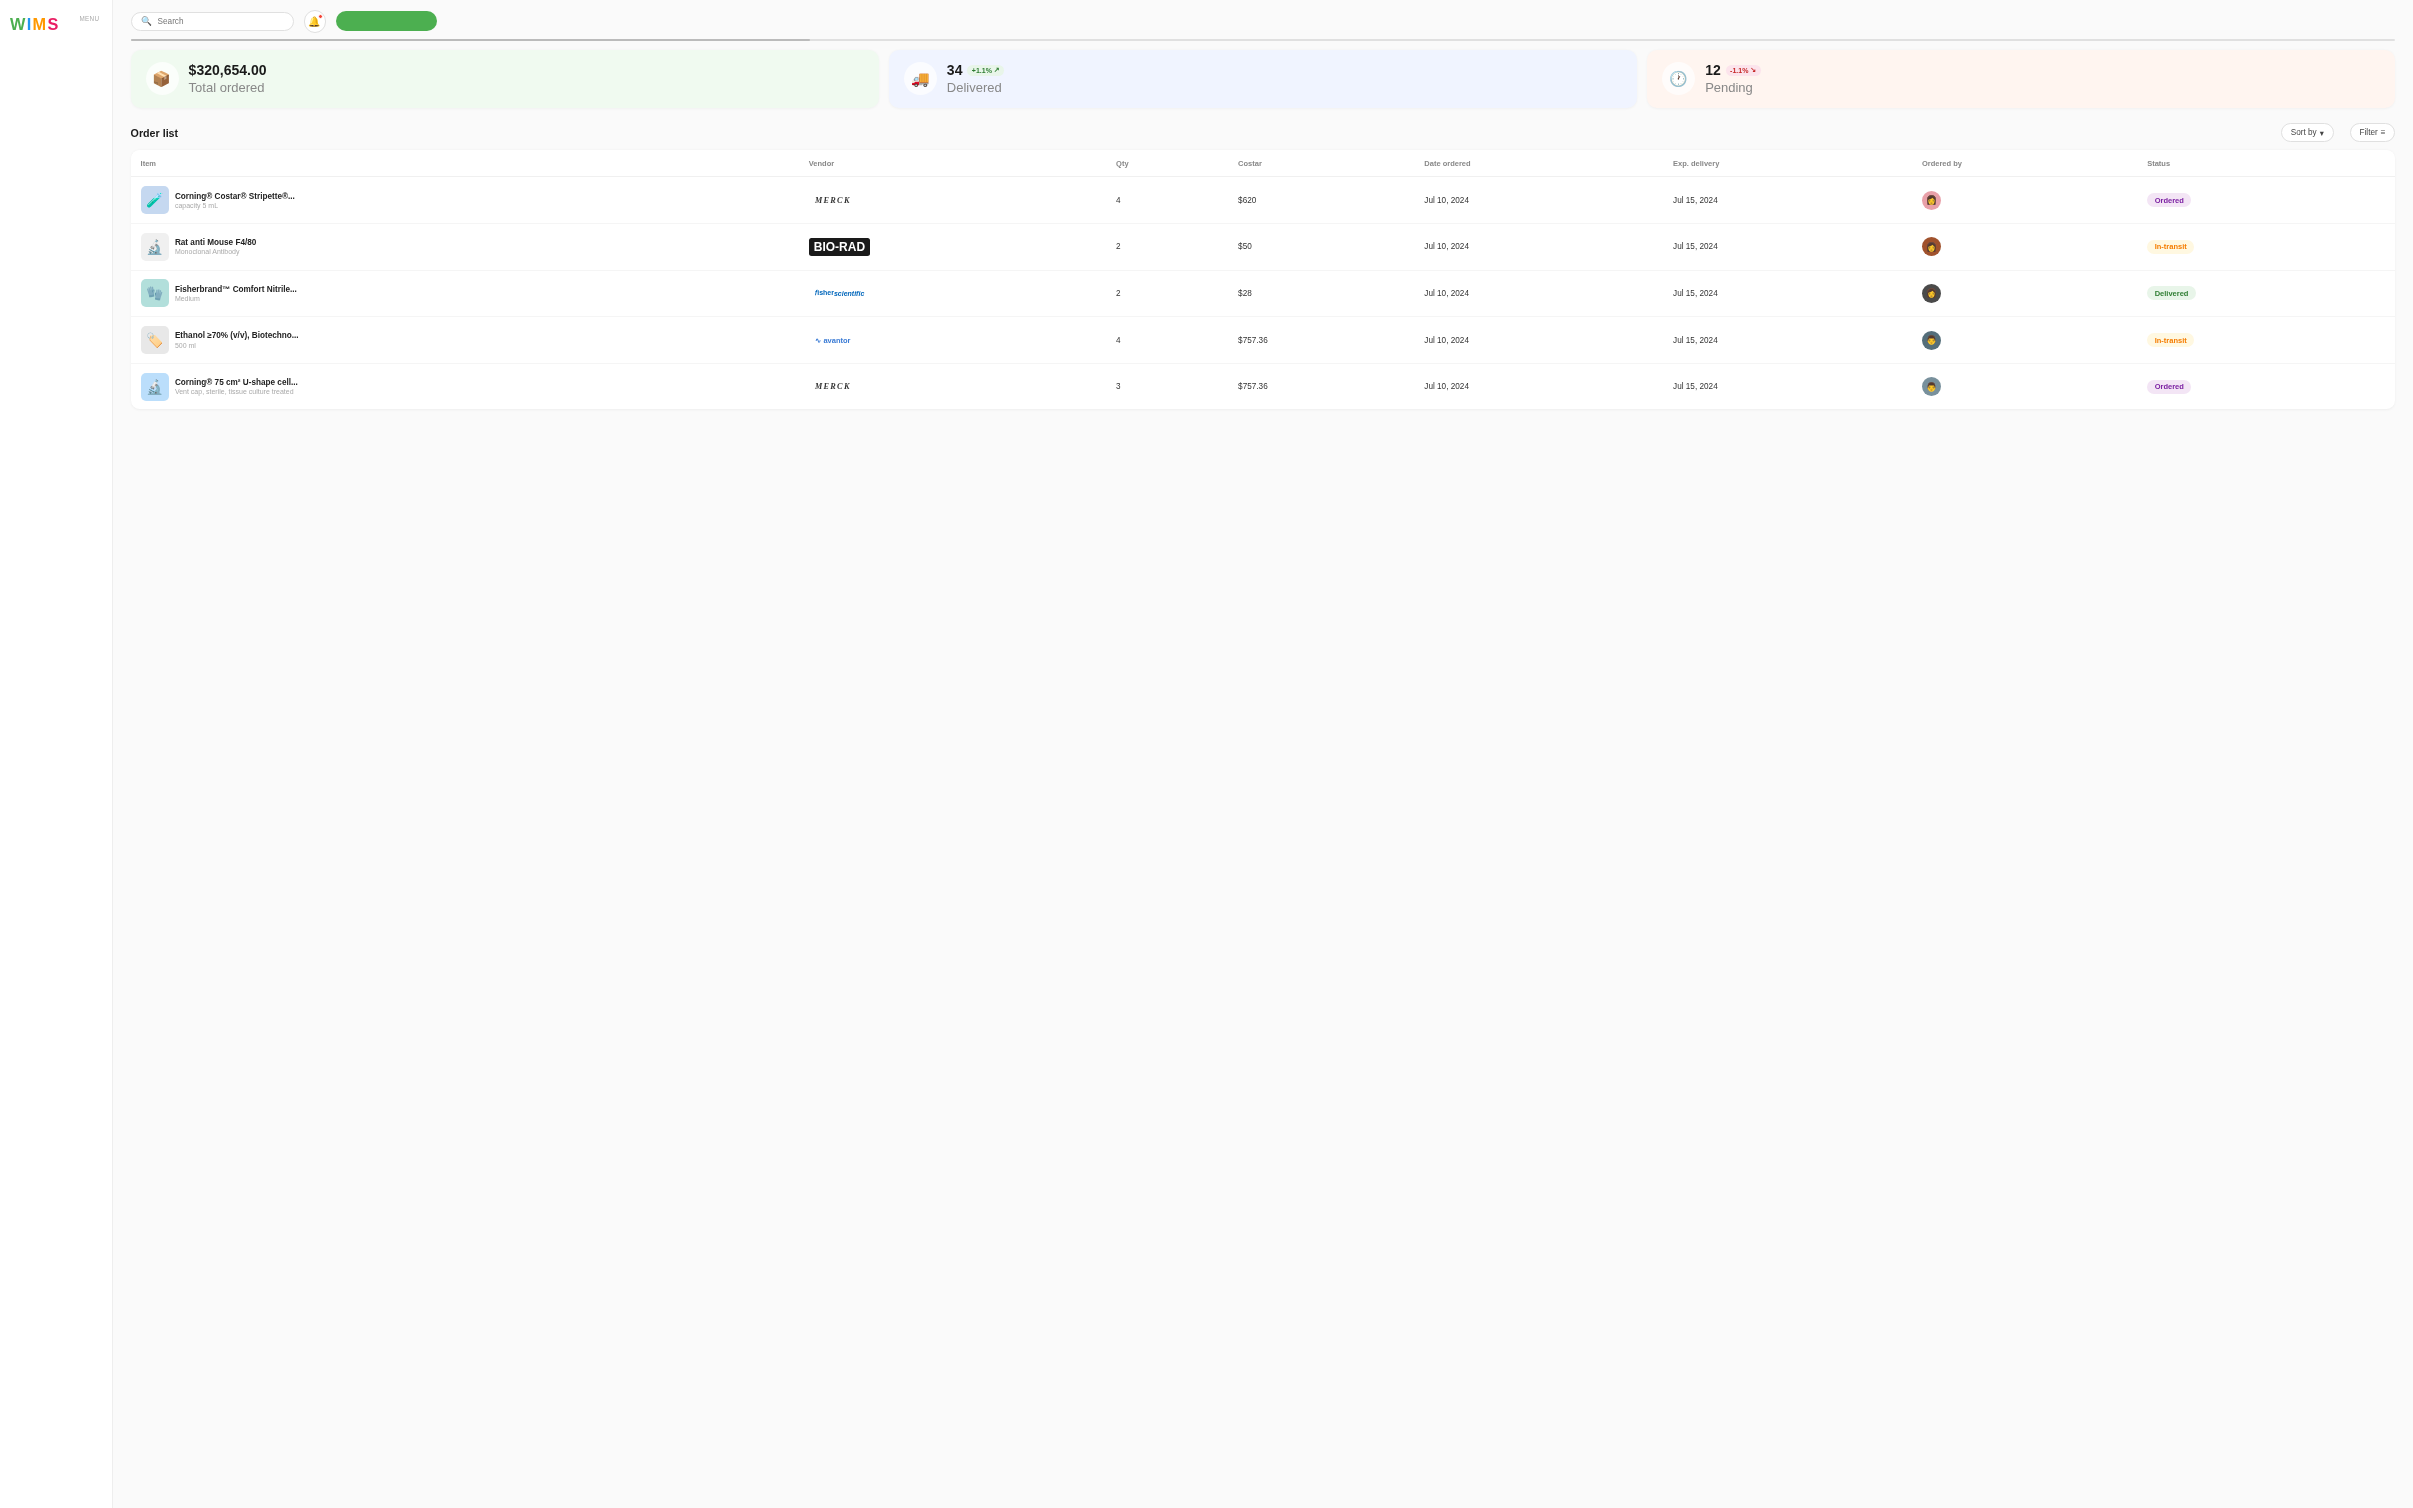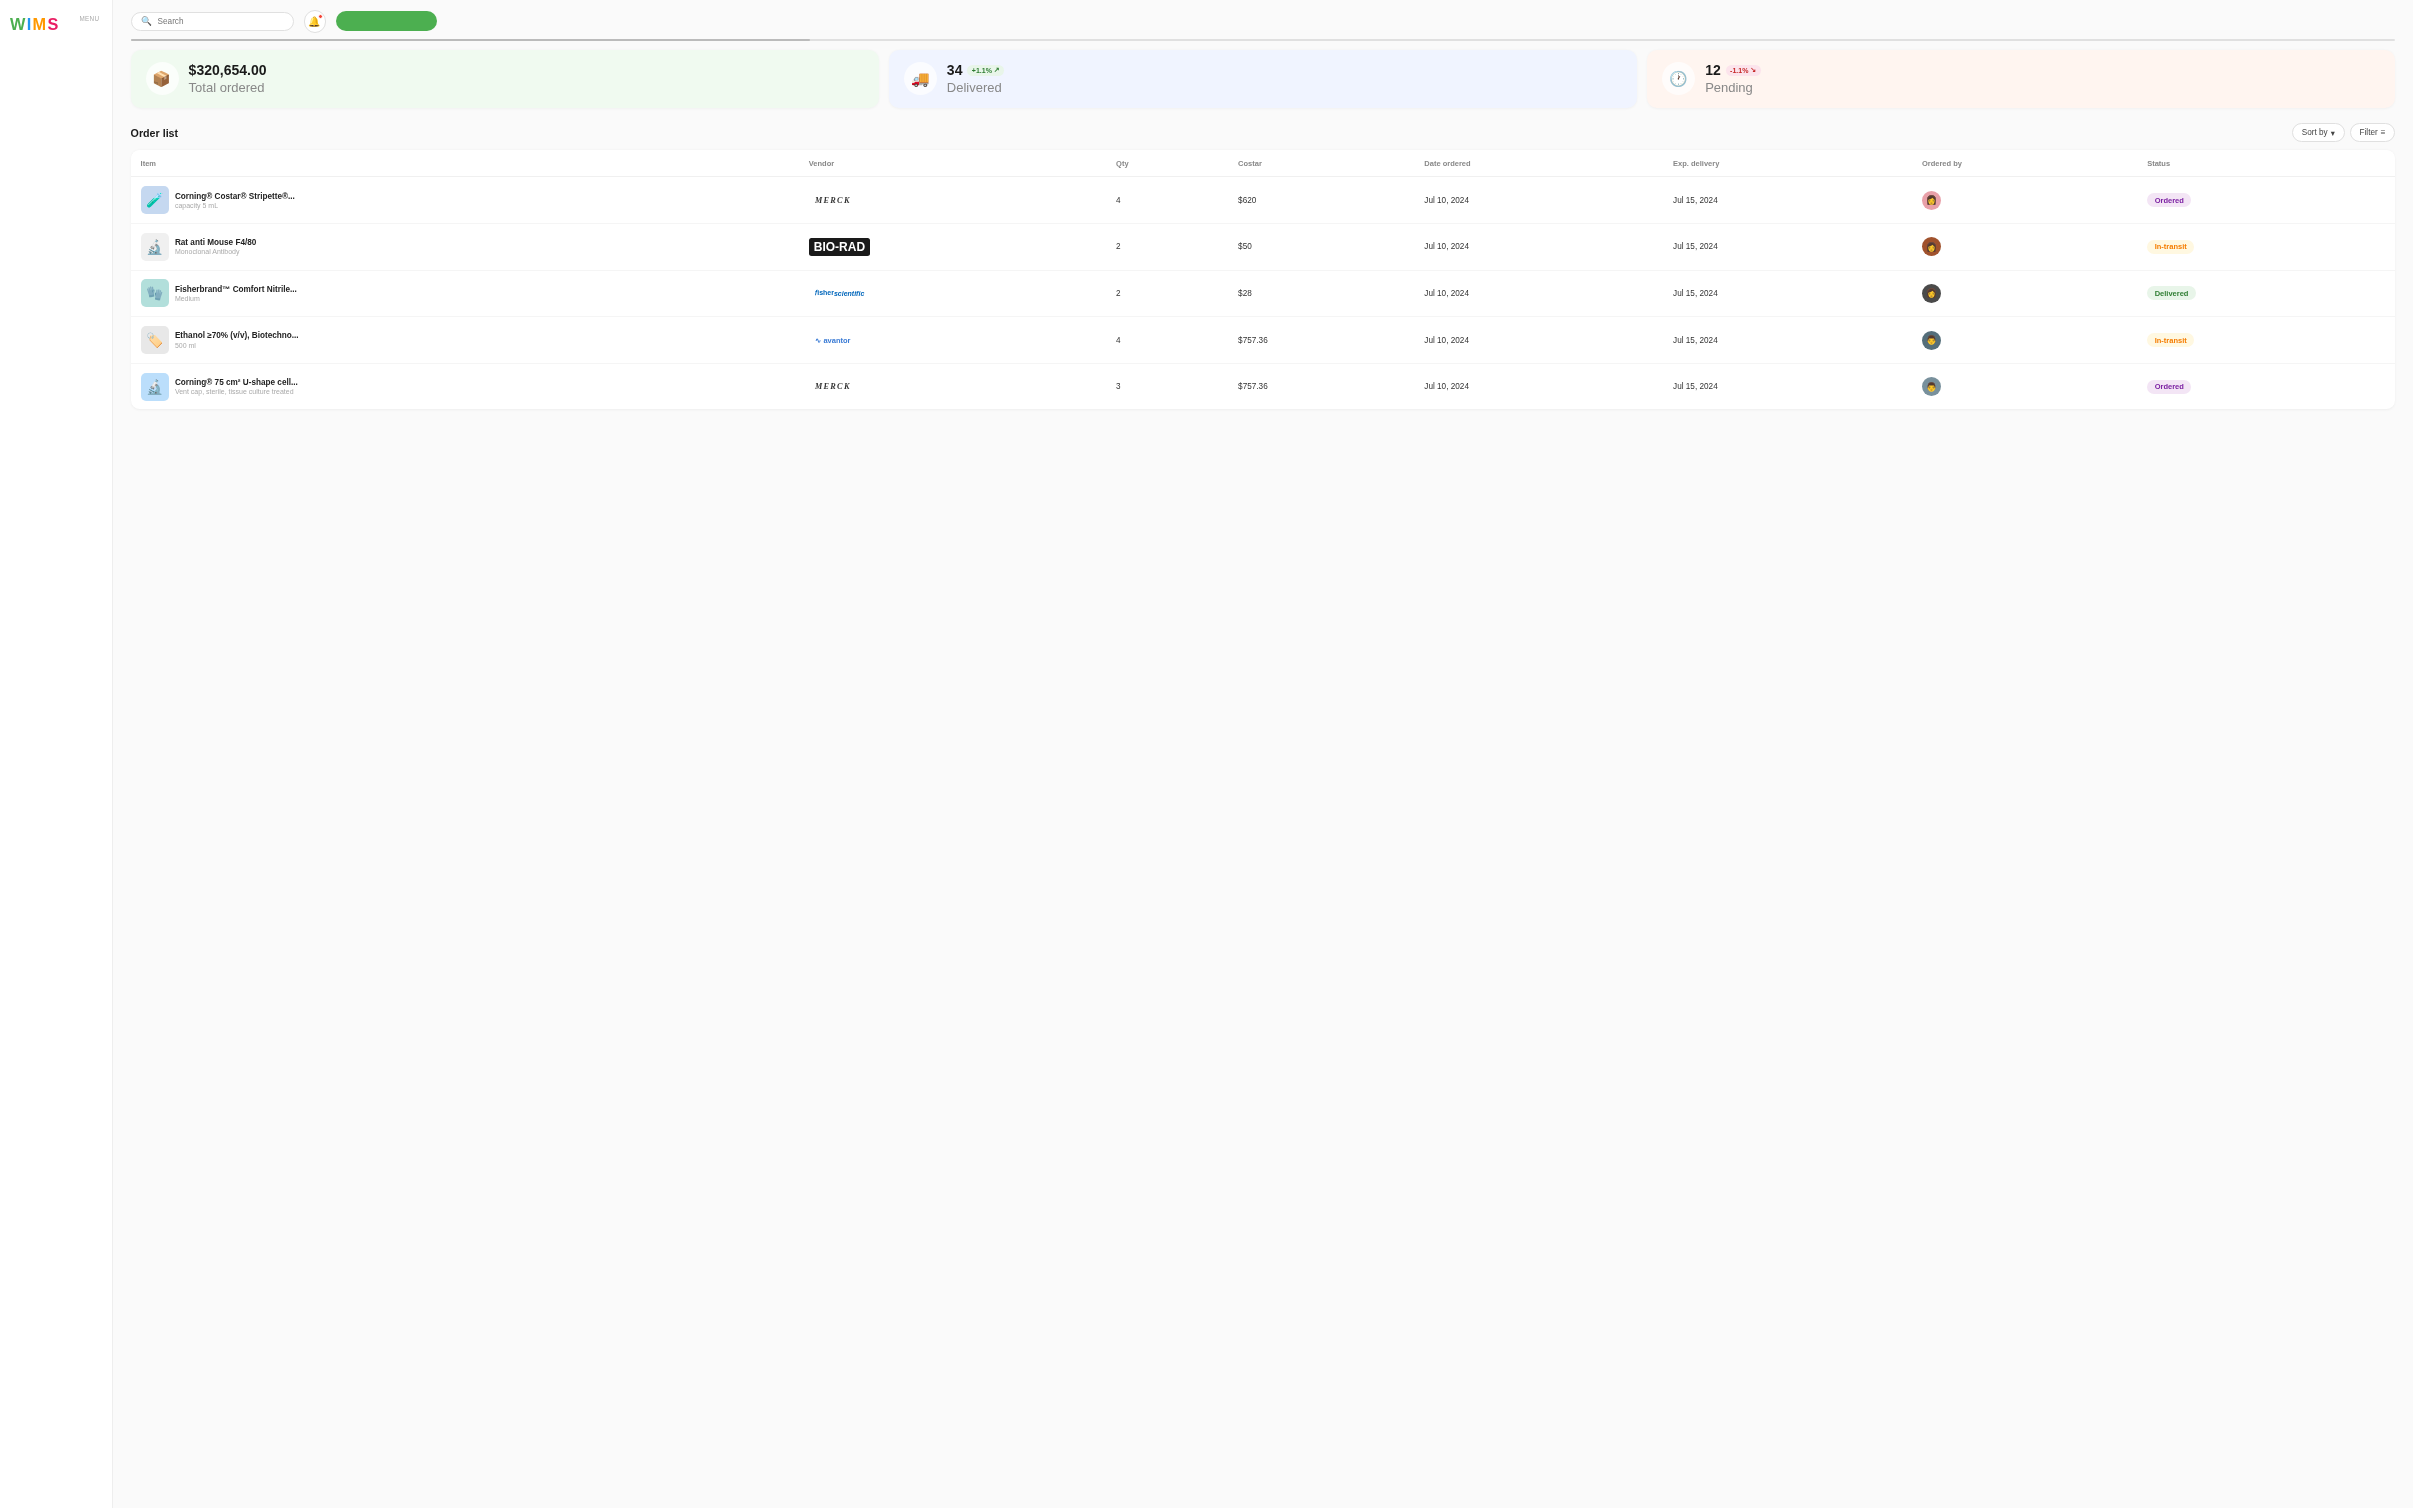--- a/index.html
+++ b/index.html
@@ -244,21 +244,21 @@
       display: flex;
       align-items: center;
       justify-content: space-between;
       margin-bottom: 7.5px;
     }
     .order-list-title {
       font-size: 10.7px;
       font-weight: 700;
       color: #1a1a1a;
     }
-    .order-list-actions { display: flex; gap: 5px; }
+    .order-list-actions { display: flex; gap: 16px; }
     .sort-btn, .filter-btn {
       display: flex;
       align-items: center;
       gap: 3.1px;
       padding: 3.8px 8.8px;
       border: 0.9px solid #e0e0e0;
       border-radius: 12.6px;
       background: #fff;
       font-size: 8.2px;
       cursor: pointer;

